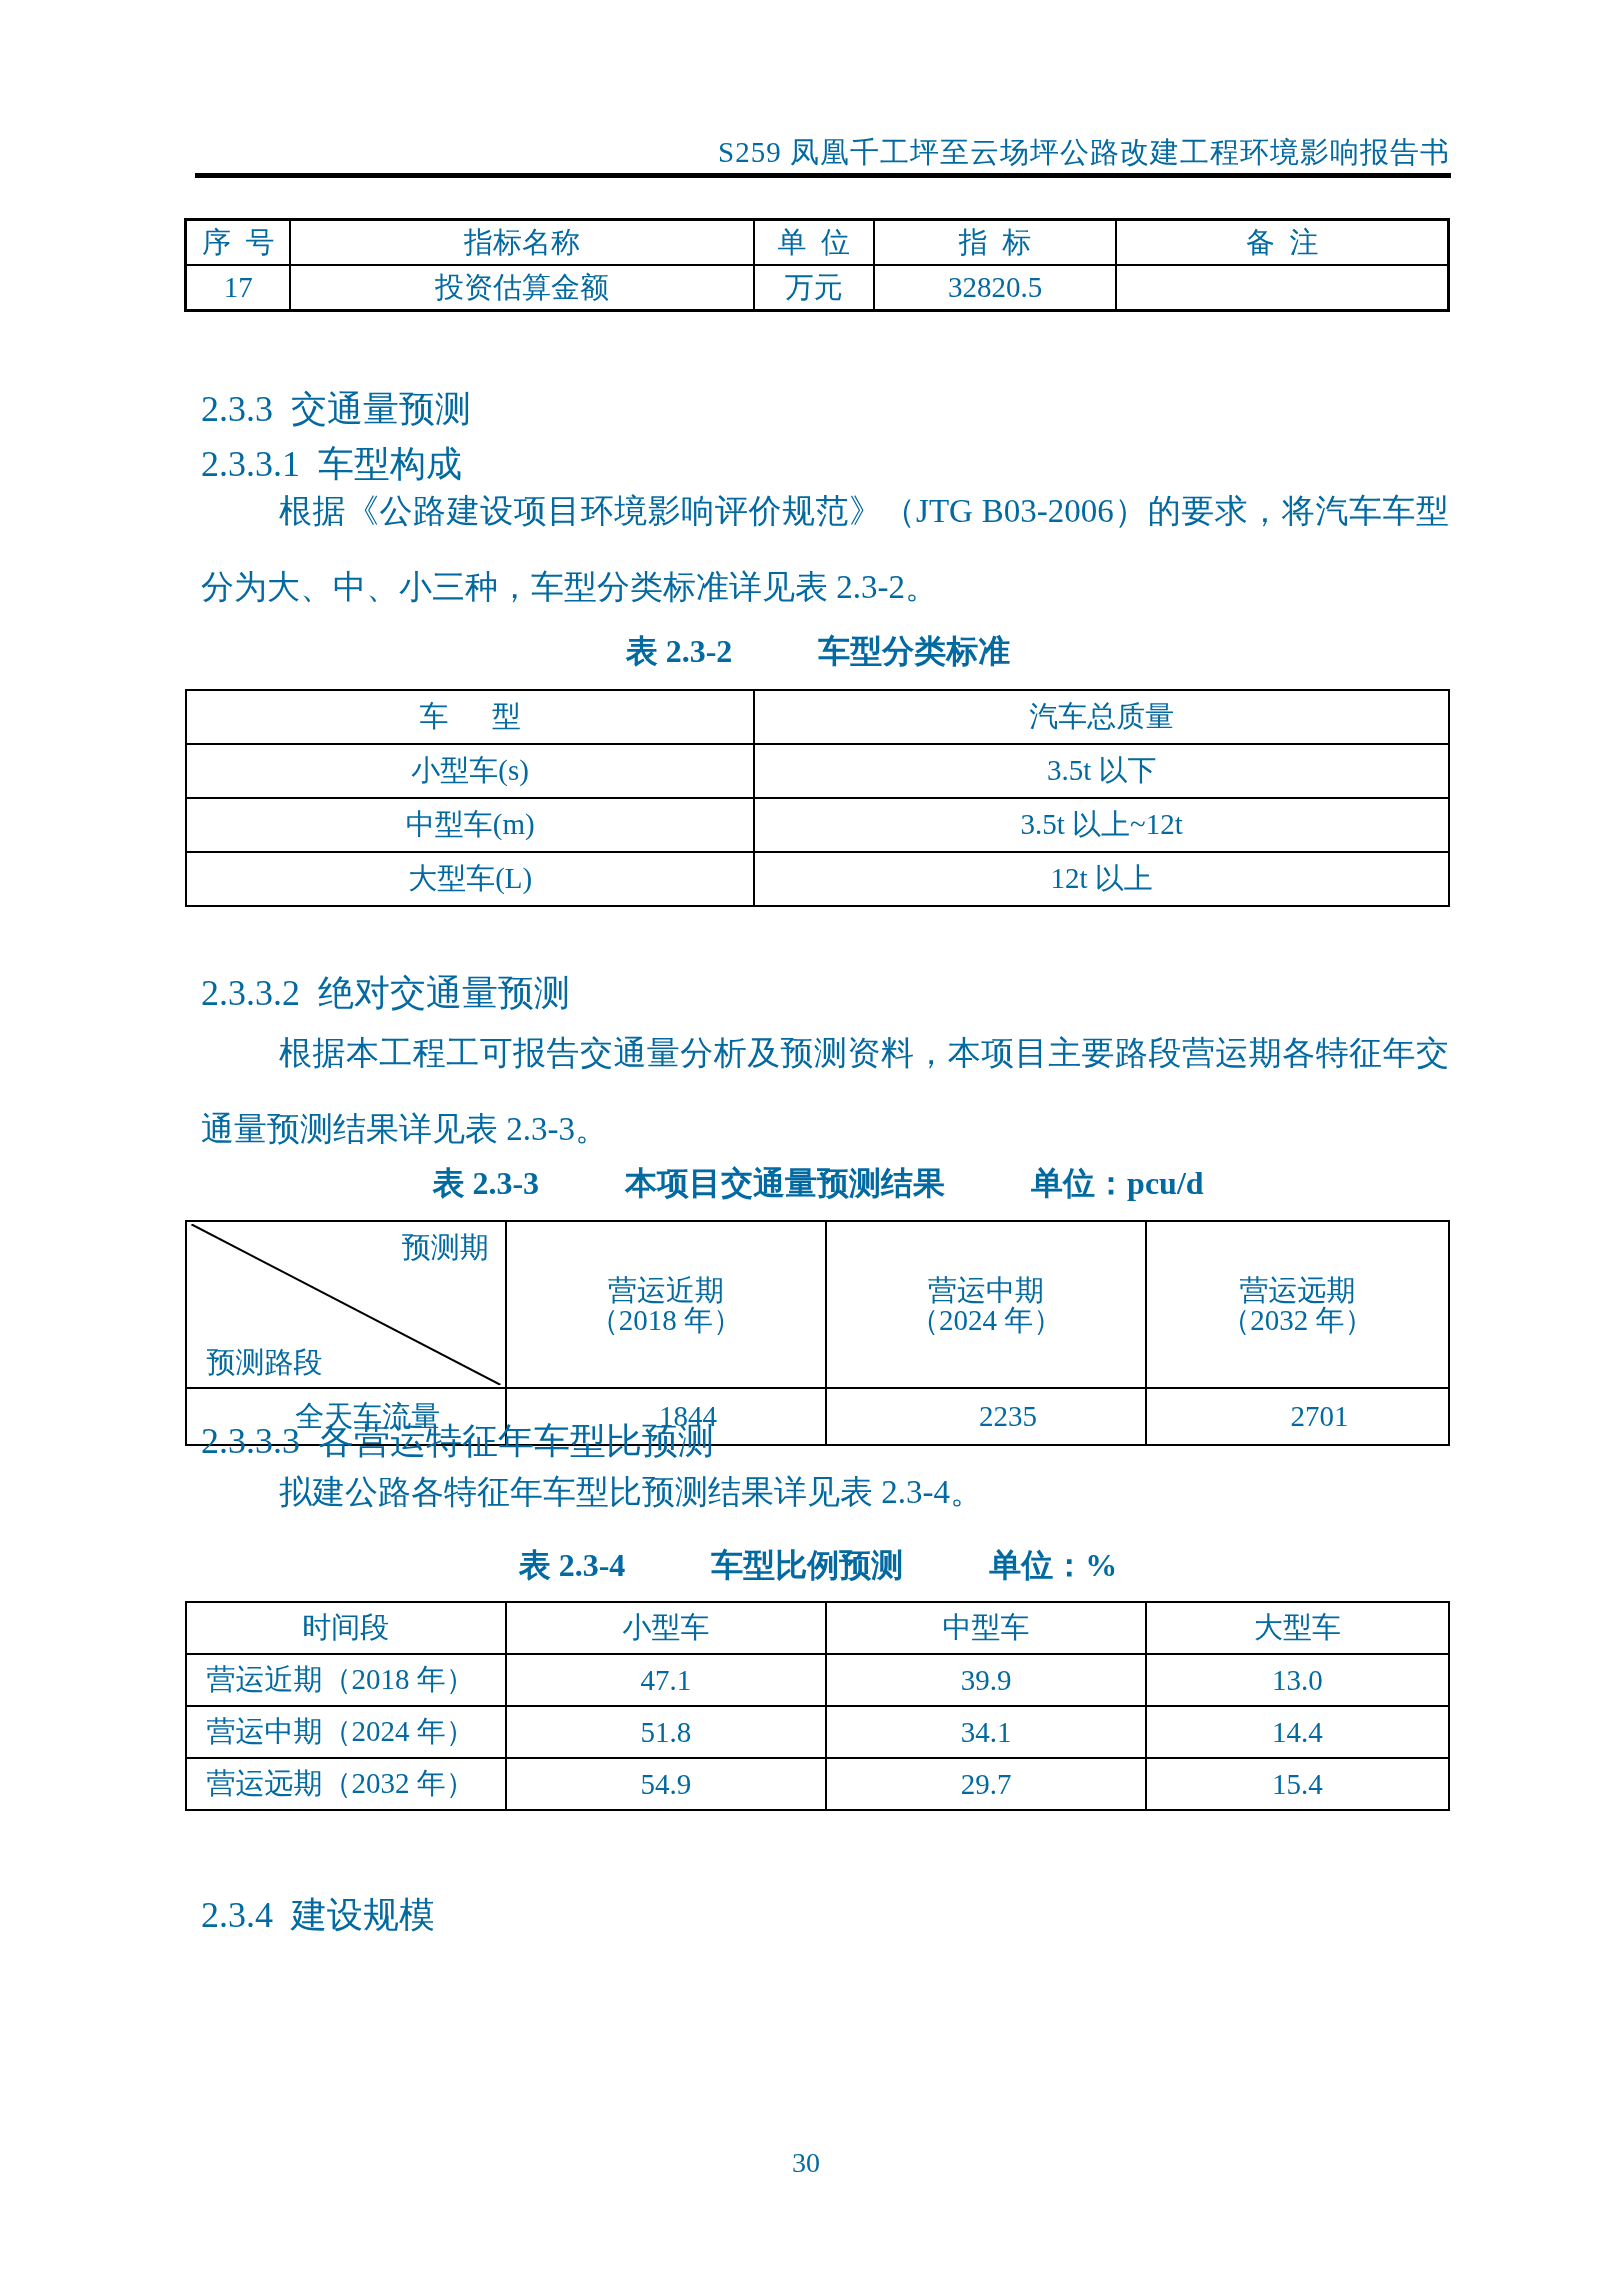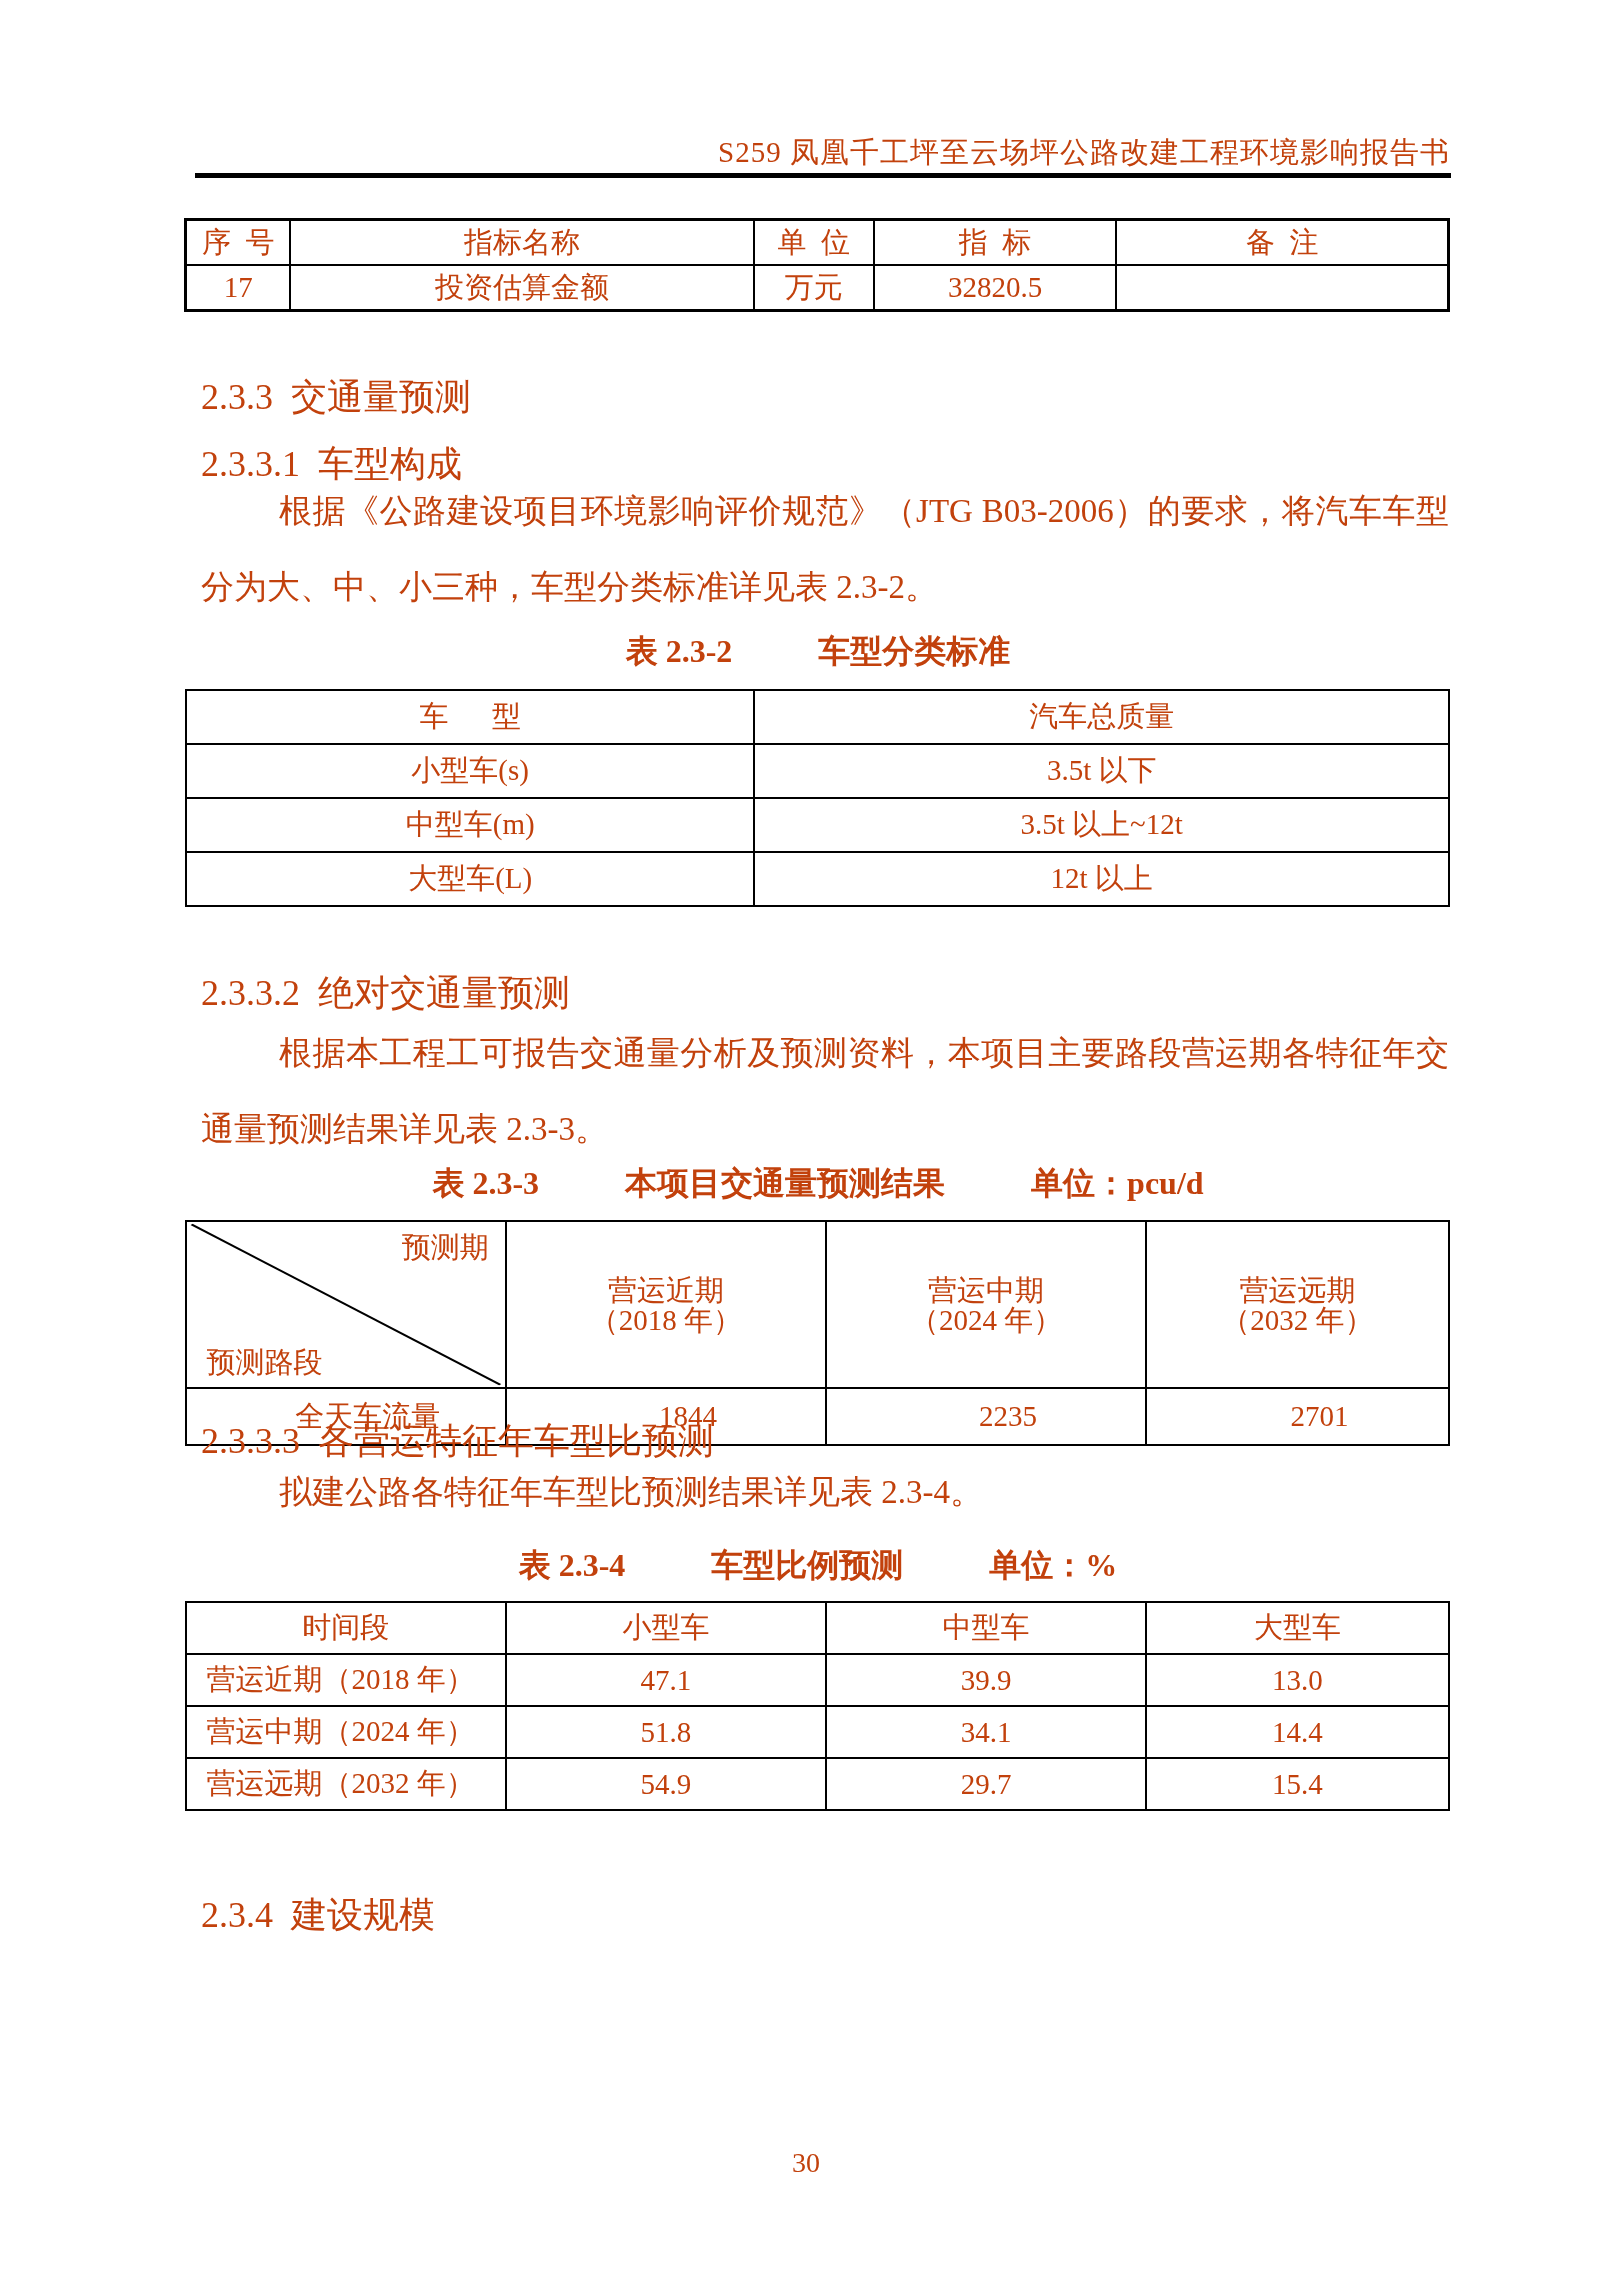--- a/index.html
+++ b/index.html
@@ -1,21 +1,21 @@
 <!DOCTYPE html>
 <html lang="zh"><head>
 <meta charset="utf-8">
 <style>
   html,body{margin:0;padding:0;background:#e8e8e8;}
   .page{
     position:relative;
     width:1621px;height:2293px;
     background:#ffffff;
     font-family:"Liberation Serif","DejaVu Serif",serif;
-    color:#c2410c;
+    color:#0369a1;
     margin:0 auto;
     overflow:hidden;
   }
   .abs{position:absolute;}
 
   
   .doc-header{top:135px;left:186px;width:1264px;text-align:right;
     font-size:29px;line-height:35px;letter-spacing:1px;}
   .header-rule{top:173px;left:195px;width:1256px;height:4.9px;background:#000;}
 
@@ -82,21 +82,21 @@
       <tr>
         <td>17</td>
         <td>投资估算金额</td>
         <td>万元</td>
         <td>32820.5</td>
         <td></td>
       </tr>
     </tbody>
   </table>
 
-  <div class="abs heading" style="top:375px;">2.3.3  交通量预测</div>
+  <div class="abs heading" style="top:387px;">2.3.3  交通量预测</div>
   <div class="abs heading" style="top:442px;">2.3.3.1  车型构成</div>
   <div class="abs para" style="top:473px;">根据《公路建设项目环境影响评价规范》（JTG B03-2006）的要求，将汽车车型分为大、中、小三种，车型分类标准详见表 2.3-2。</div>
 
   <div class="abs caption" style="top:632px;">
     <span class="cap-label">表 2.3-2</span>
     <span>车型分类标准</span>
   </div>
   <table class="abs t232 t-sub" style="top:689px;left:185px;width:1265px;">
     <colgroup>
         <col style="width:45%">

